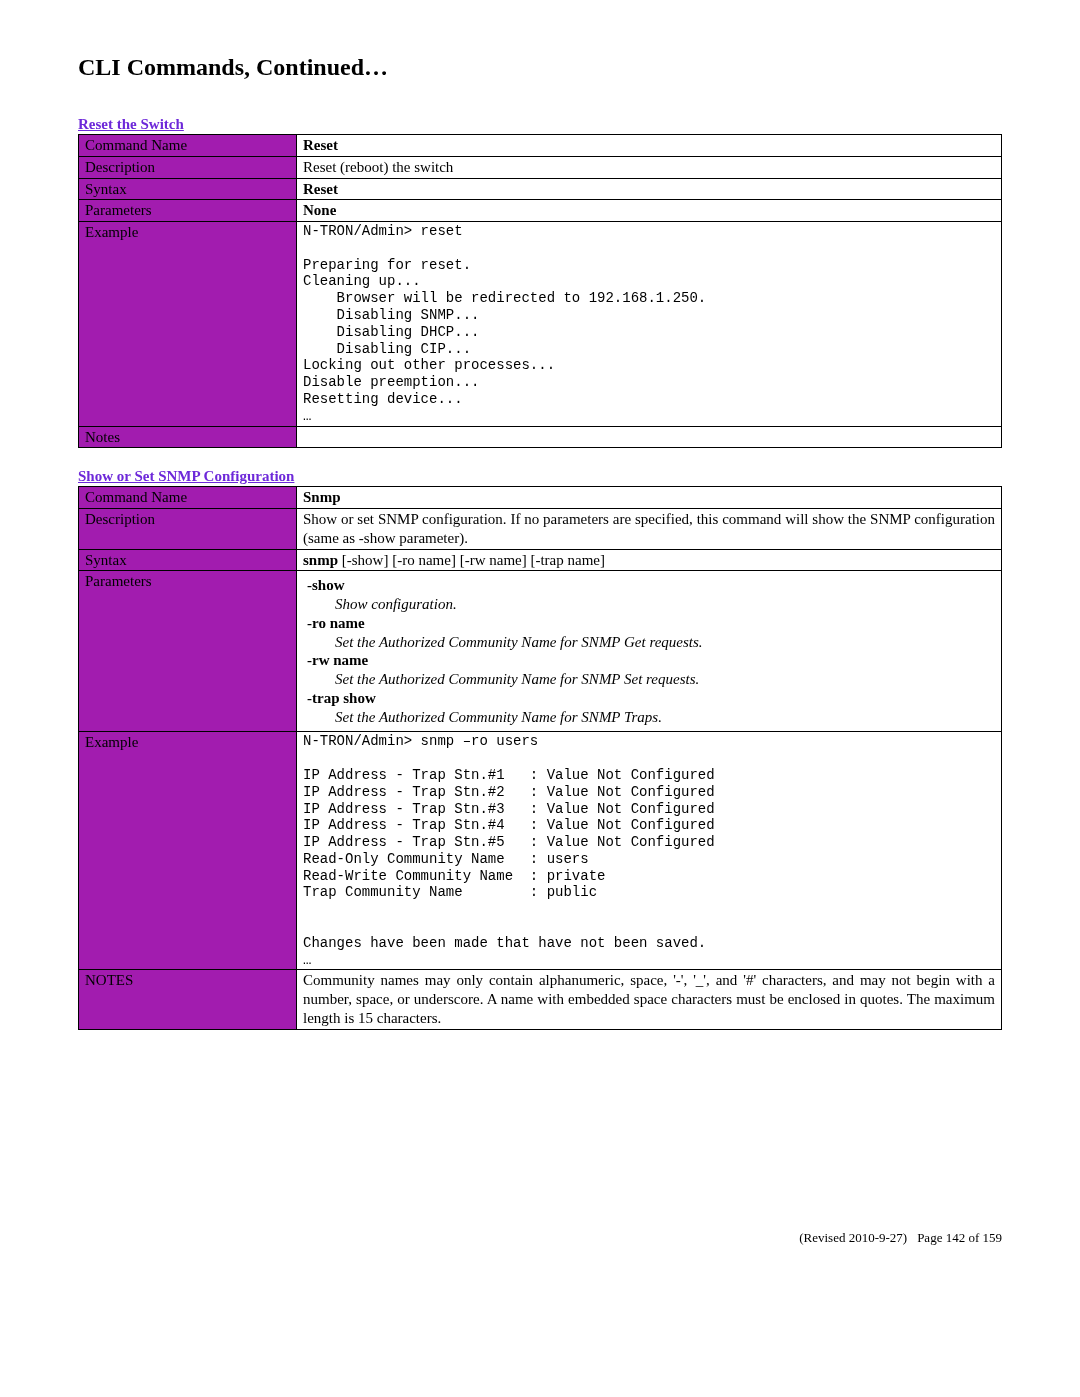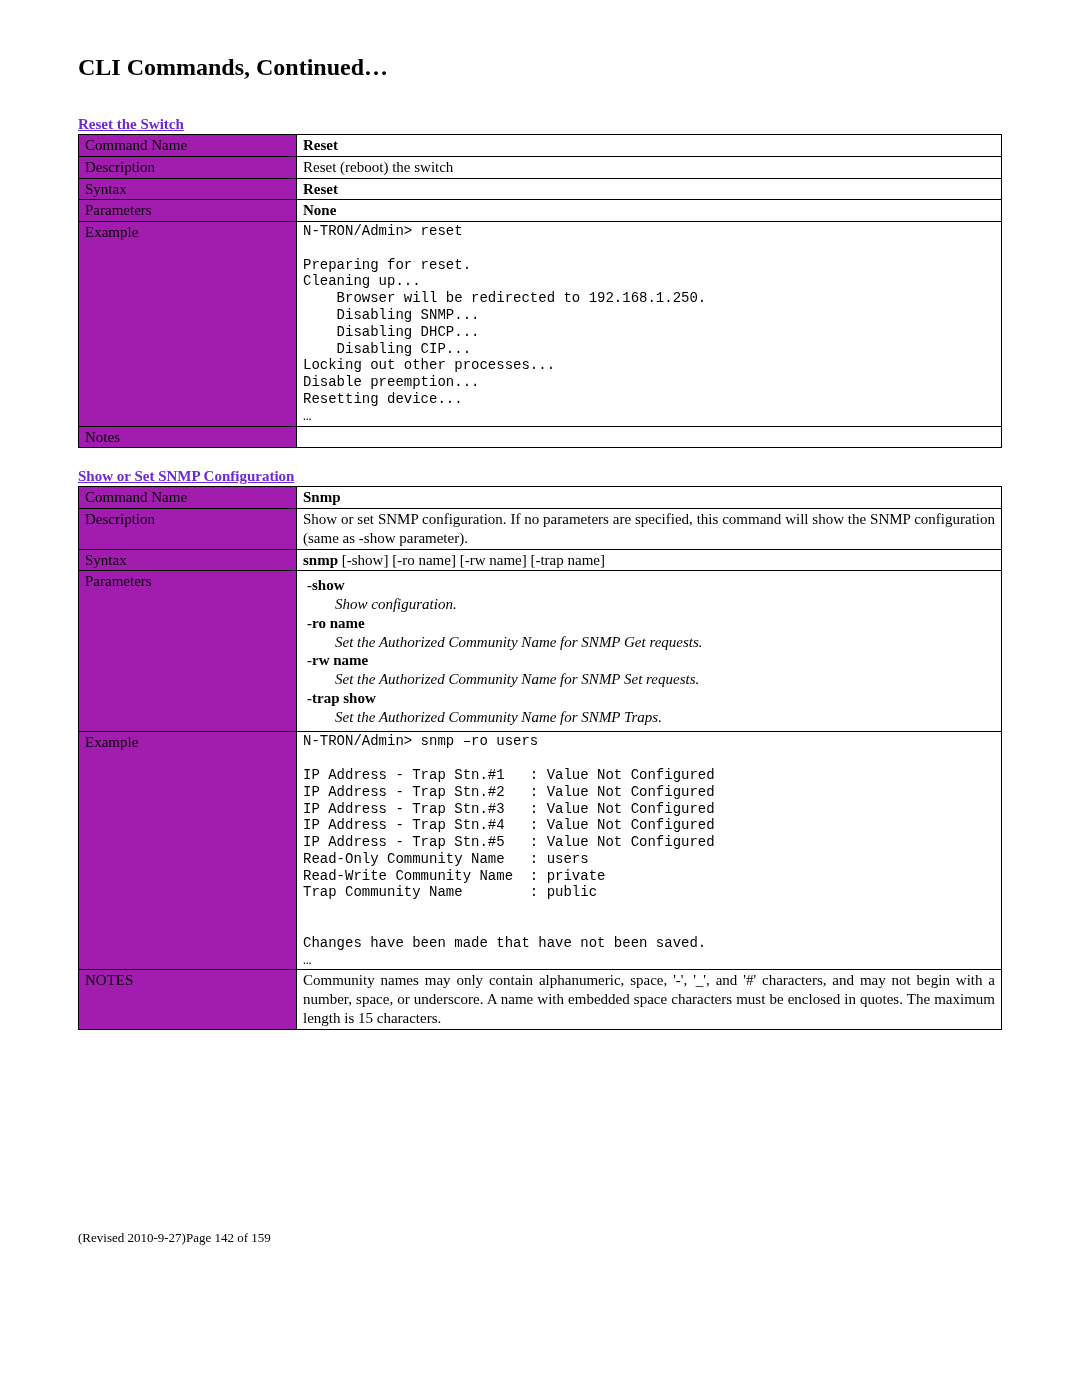--- a/index.html
+++ b/index.html
@@ -50,22 +50,23 @@
     line-height: 1.2;
   }
   .param-block { margin: 4px; padding: 0; }
   .param-head { font-weight: bold; display: block; }
   .param-desc { display: block; padding-left: 28px; font-style: italic; }
   .justify { text-align: justify; margin-left: 16px; }
   .footer {
     position: relative;
     margin-top: 200px;
     display: flex;
-    justify-content: flex-start;
+    justify-content: flex-end;
     font-size: 13px;
+    gap: 10px;
   }
 </style>
 </head>
 <body>
 
 <h1 class="page-title">CLI Commands, Continued…</h1>
 
 <a class="section-link">Reset the Switch</a>
 <table class="cli">
   <colgroup>

